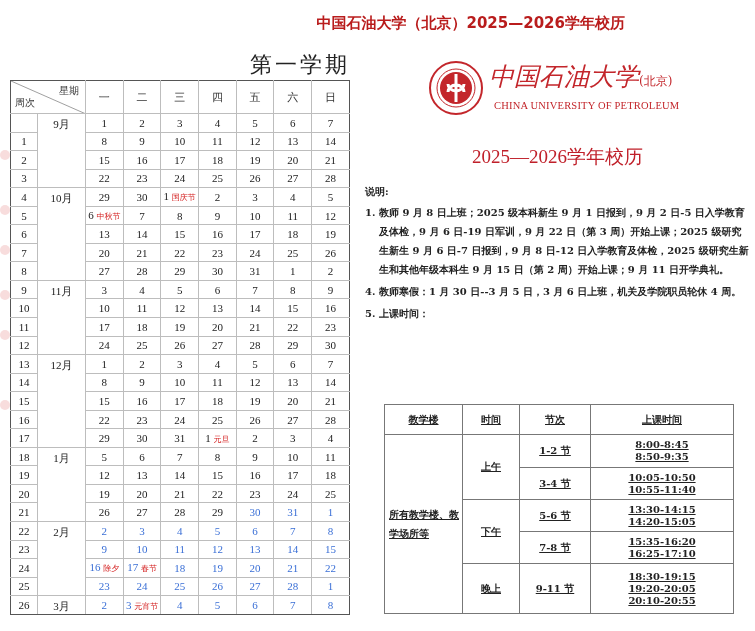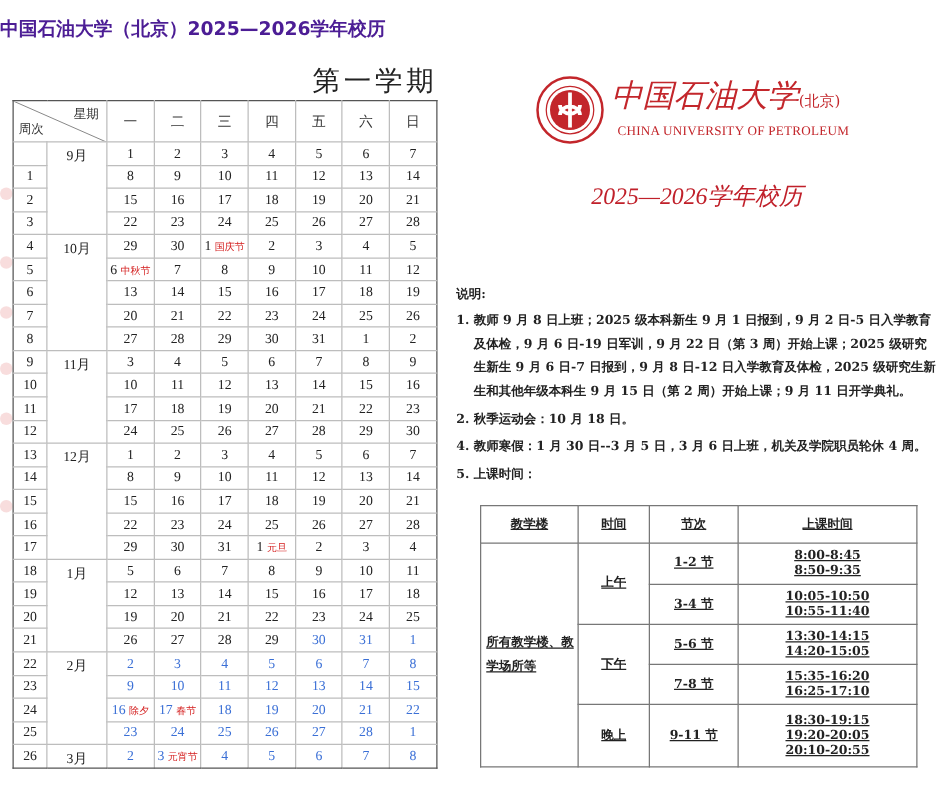--- a/index.html
+++ b/index.html
@@ -1,22 +1,22 @@
 <!DOCTYPE html>
 <html><head>
 <meta charset="utf-8">
 <style>
   * { box-sizing: border-box; margin: 0; padding: 0; }
   html, body { width: 755px; height: 631px; background: #ffffff; overflow: hidden; }
   body { position: relative; font-family: "DejaVu Serif", "Liberation Serif", serif; color: #222; }
 
   .main-title {
-    position: absolute; left: 0; top: 14px; width: 625px; text-align: left;
+    position: absolute; left: 0; top: 14px; width: 625px; text-align: right;
     font-family: "DejaVu Sans", "Liberation Sans", sans-serif;
-    font-weight: bold; font-size: 15px; color: #4c1d95;
+    font-weight: bold; font-size: 15px; color: #b91c1c;
   }
 
   .deco { position: absolute; left: 0; width: 10px; height: 10px; border-radius: 50%; background: #f6d5d5; opacity: .8; }
 
   .semester-title {
     position: absolute; left: 10px; top: 50px; width: 340px; text-align: right;
     font-family: "DejaVu Serif", "Liberation Serif", serif; font-size: 22px; letter-spacing: 3px; color: #222;
   }
 
   
@@ -44,25 +44,25 @@
   .hol { color: #d42020; font-size: 8px; font-family: "DejaVu Sans", sans-serif; }
 
   
   .logo { position: absolute; left: 428px; top: 60px; }
   .logo-cn { position: absolute; left: 489px; top: 60px; font-family: "DejaVu Serif", serif; font-size: 25px; color: #c3262b; font-style: italic; letter-spacing: 0px; }
   .logo-cn small { font-size: 12px; font-style: normal; }
   .logo-en { position: absolute; left: 494px; top: 100px; font-family: "Liberation Serif", serif; font-size: 10.5px; color: #c3262b; letter-spacing: .2px; text-align: center; }
 
   .year-title {
     position: absolute; left: 360px; top: 144px; width: 395px; text-align: center;
-    font-family: "Liberation Serif", "DejaVu Serif", serif; font-size: 19px; color: #c0202a; font-style: italic;
+    font-family: "Liberation Serif", "DejaVu Serif", serif; font-size: 19px; color: #c0202a;
   }
 
   .notes { position: absolute; left: 365px; top: 182px; width: 385px; font-family: "DejaVu Serif", "Liberation Serif", serif; font-weight: bold; font-size: 10px; color: #222; line-height: 19px; }
-  .notes .label { margin-bottom: 2px; margin-top: 44px; }
+  .notes .label { margin-bottom: 2px; }
   .notes .item { padding-left: 14px; text-indent: -14px; margin-bottom: 3px; }
 
   
   table.sched {
     position: absolute; left: 384px; top: 404px; width: 349px;
     border-collapse: collapse; table-layout: fixed;
     font-family: "DejaVu Serif", "Liberation Serif", serif; font-weight: bold; font-size: 10px; color: #222; text-decoration: underline;
   }
   table.sched td, table.sched th { border: 1px solid #777; text-align: center; padding: 0; line-height: 12px; }
   table.sched th { height: 30px; font-weight: bold; }
@@ -401,21 +401,20 @@
   <path d="M28 14 L28 42 M20 24 a8 7 0 1 0 16 0 M20 32 a8 7 0 1 1 16 0" stroke="#fff" stroke-width="3" fill="none"></path>
 </svg>
 <div class="logo-cn"><span>中国石油大学</span><small>(北京)</small></div>
 <div class="logo-en">CHINA UNIVERSITY OF PETROLEUM</div>
 
 <div class="year-title">2025—2026学年校历</div>
 
 <div class="notes">
   <div class="label">说明:</div>
   <div class="item">1. 教师 9 月 8 日上班；2025 级本科新生 9 月 1 日报到，9 月 2 日-5 日入学教育及体检，9 月 6 日-19 日军训，9 月 22 日（第 3 周）开始上课；2025 级研究生新生 9 月 6 日-7 日报到，9 月 8 日-12 日入学教育及体检，2025 级研究生新生和其他年级本科生 9 月 15 日（第 2 周）开始上课；9 月 11 日开学典礼。</div>
-  <div class="item">2. 秋季运动会：10 月 18 日。</div>
   <div class="item">4. 教师寒假：1 月 30 日--3 月 5 日，3 月 6 日上班，机关及学院职员轮休 4 周。</div>
   <div class="item">5. 上课时间：</div>
 </div>
 
 <table class="sched">
   <colgroup>
       <col style="width:78px">
       <col style="width:57px">
       <col style="width:71px">
       <col style="width:143px">

